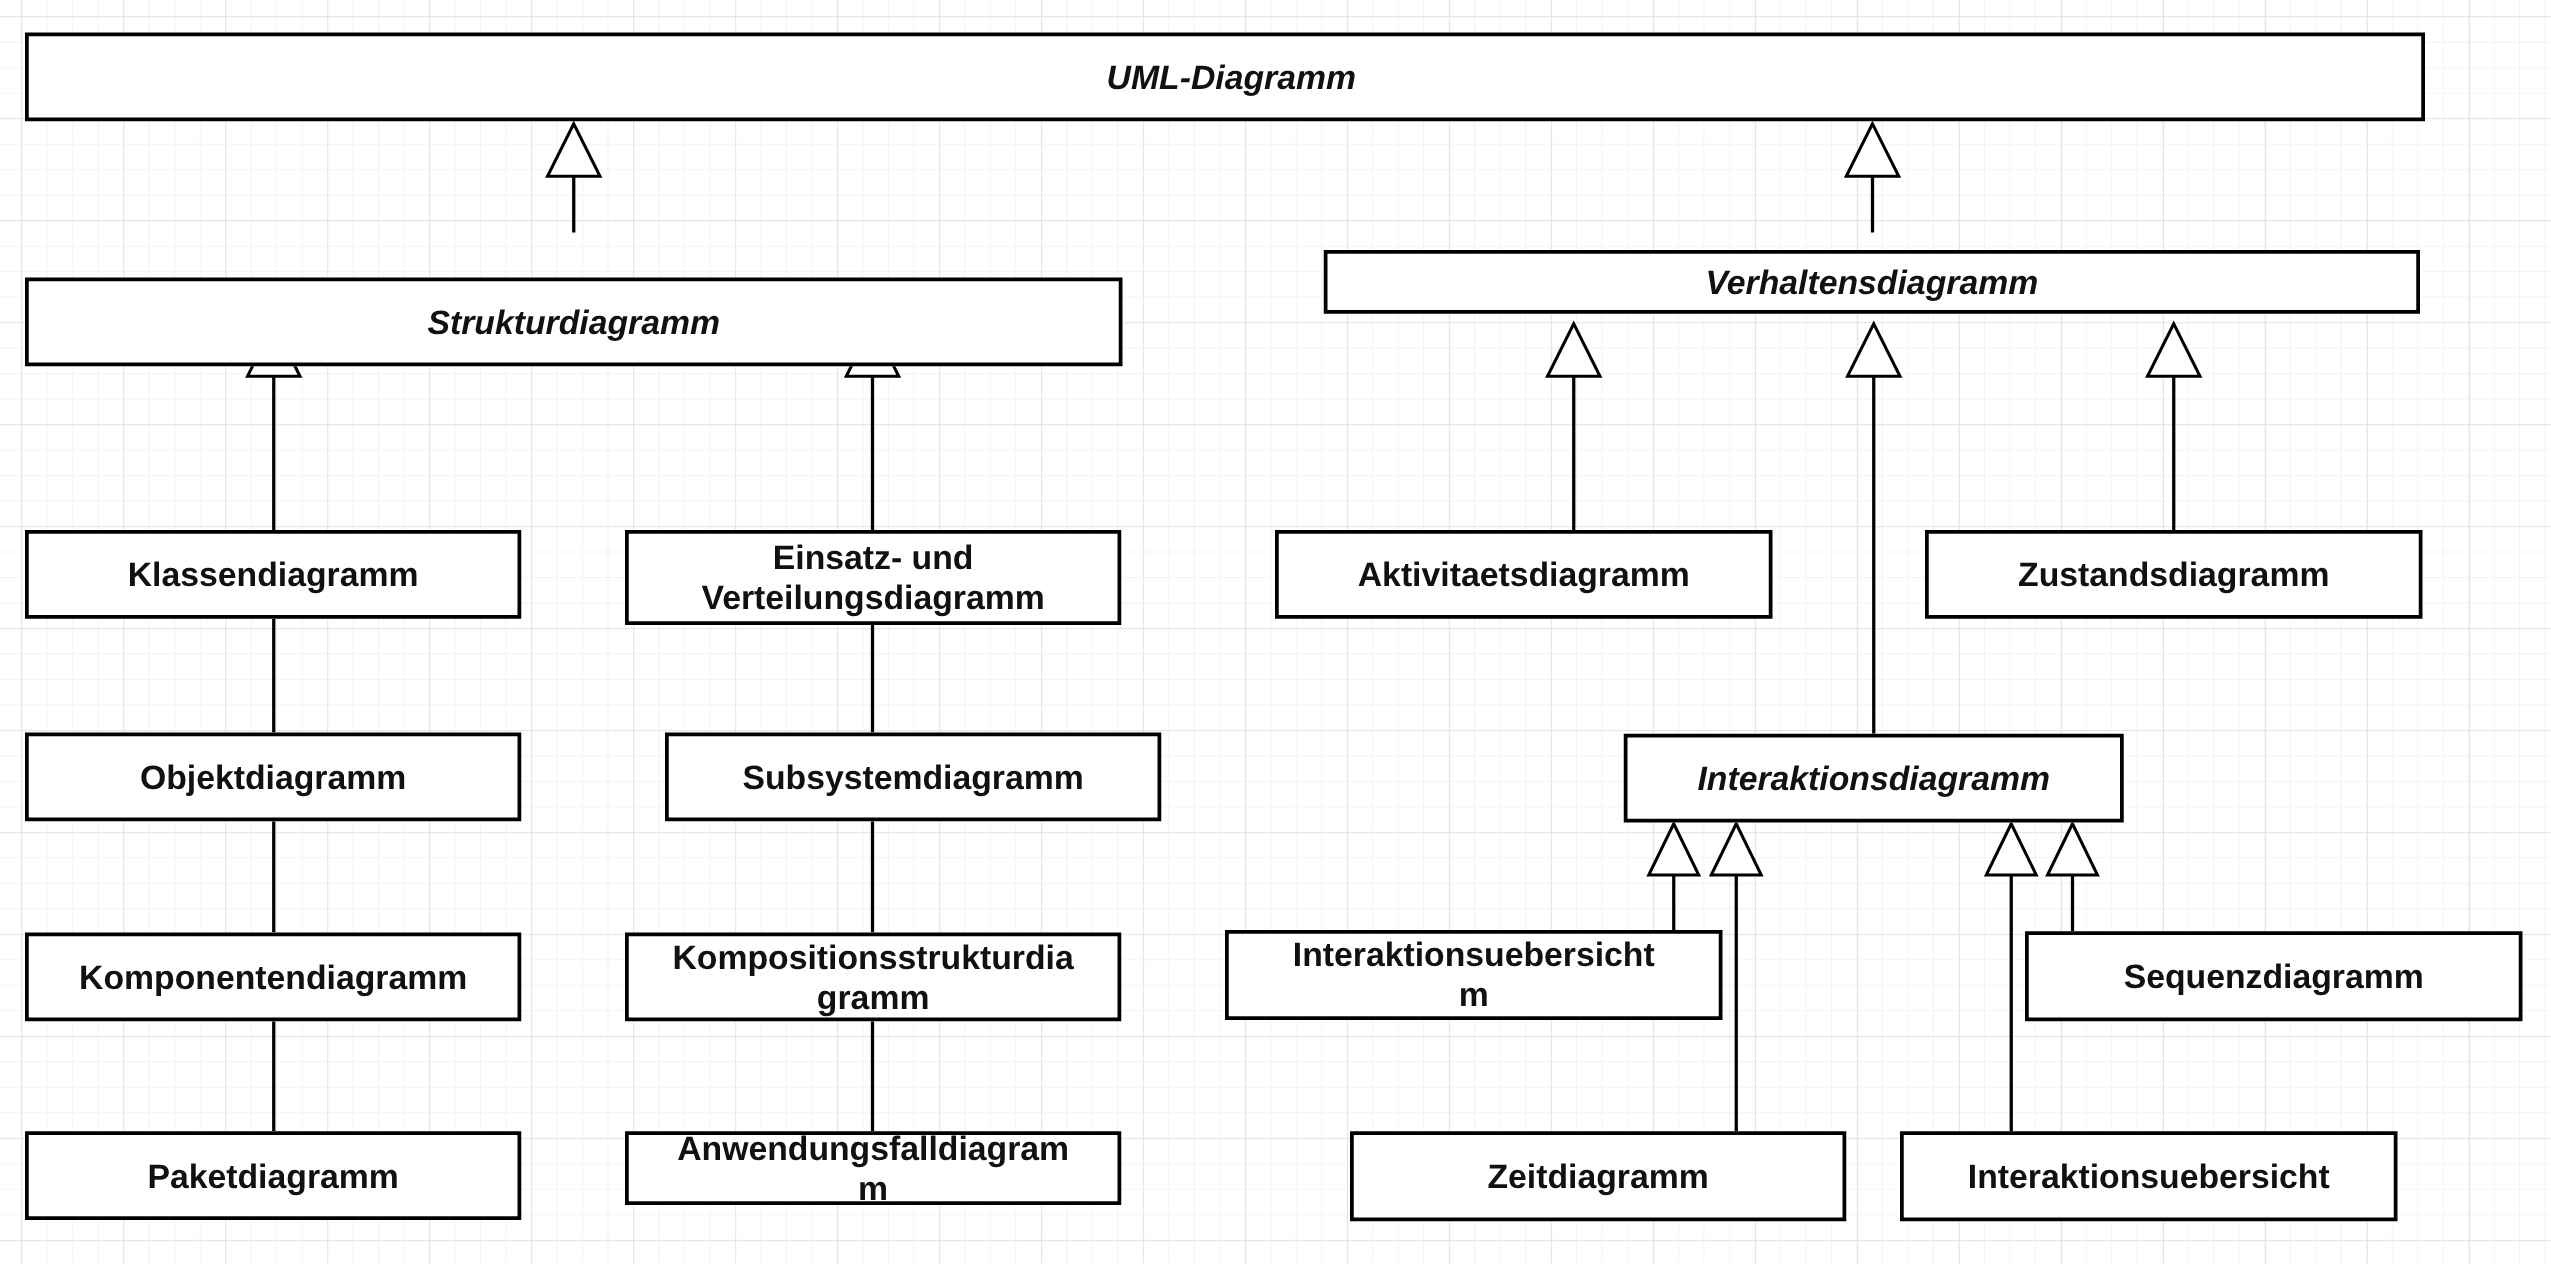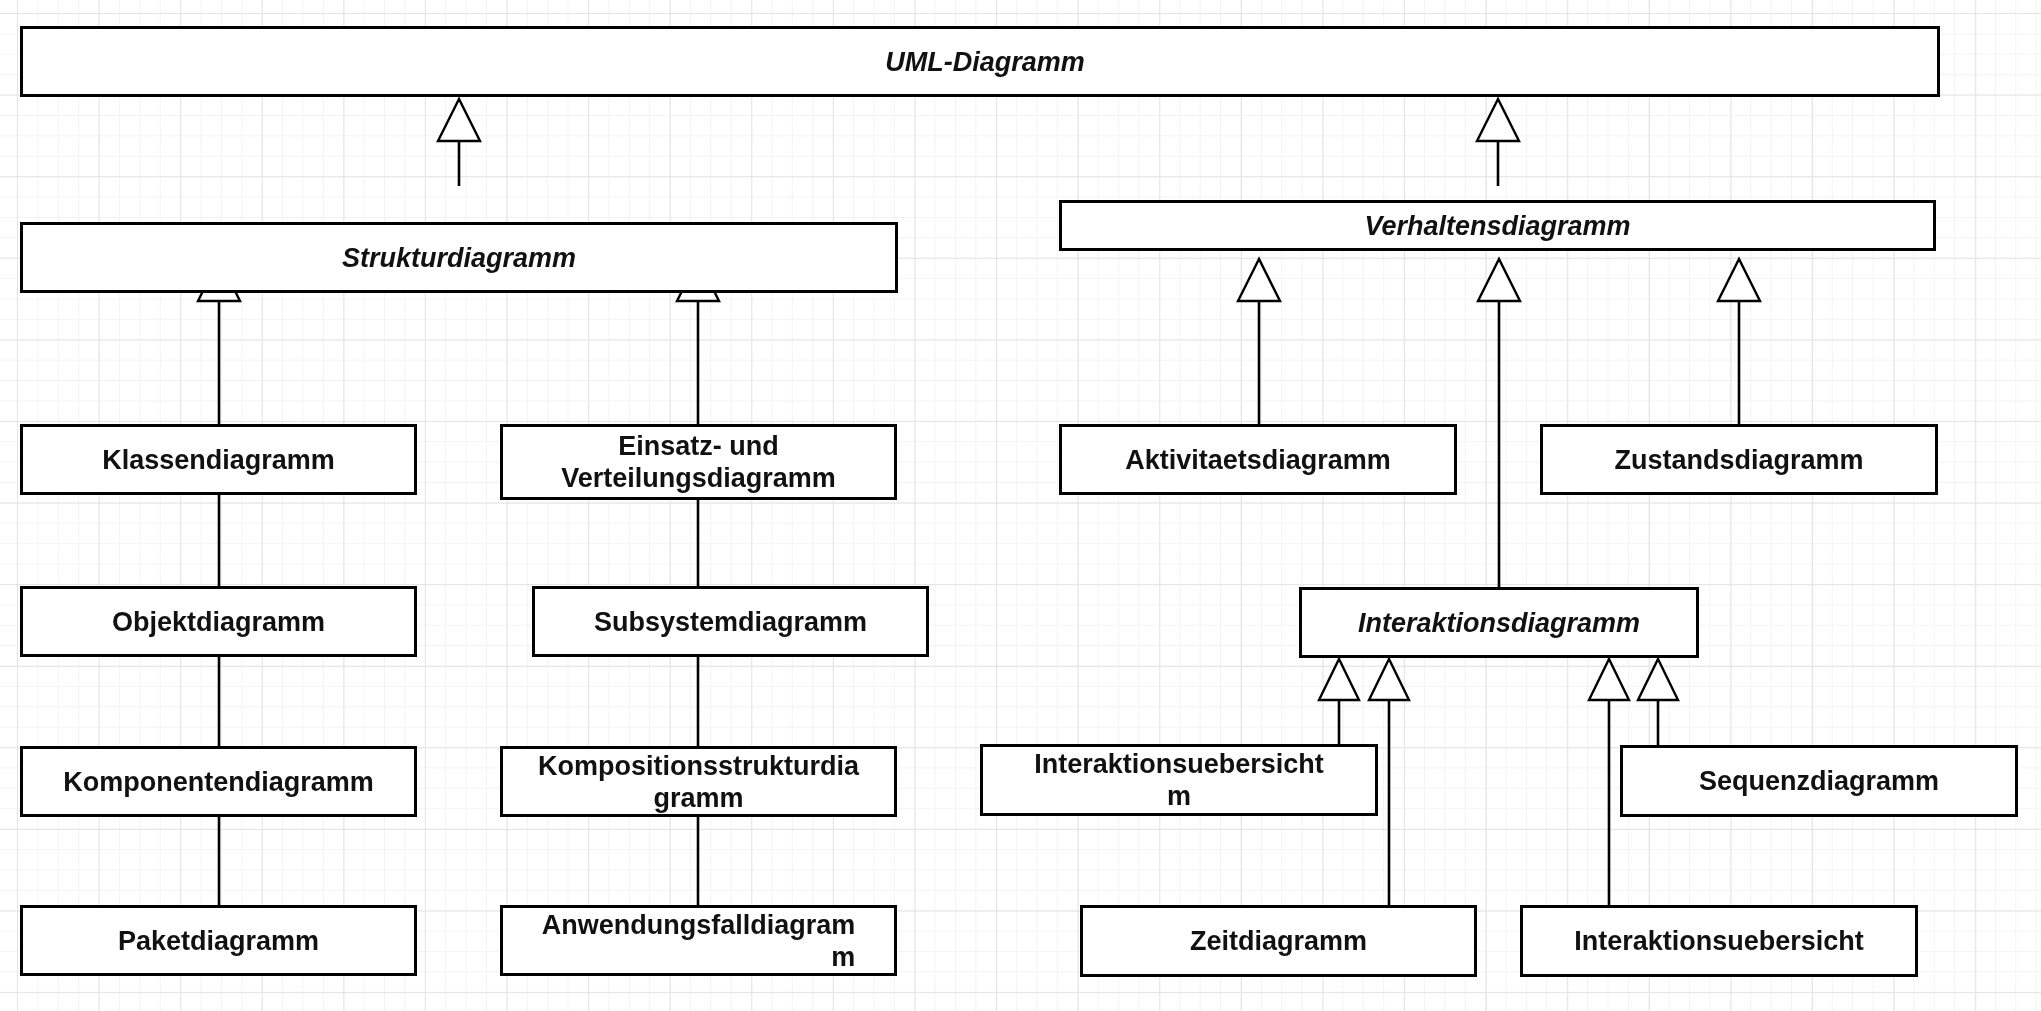--- a/index.html
+++ b/index.html
@@ -51,31 +51,31 @@
   }
   .node span { white-space: pre-line; }
   .italic { font-style: italic; }
 
   
   .n-uml           { left:   20px; top:  26px; width: 1920px; height: 71px; padding-left: 10px; }
   .n-struktur      { left:   20px; top: 186px; width:  878px; height: 71px; margin-top: 36px; }
   .n-verhaltens    { left: 1059px; top: 186px; width:  877px; height: 51px; margin-top: 14px; }
   .n-klassen       { left:   20px; top: 424px; width:  397px; height: 71px; }
   .n-einsatz       { left:  500px; top: 424px; width:  397px; height: 76px; text-align: center; }
-  .n-aktivitaets   { left: 1059px; top: 424px; width:  398px; height: 71px; }
+  .n-aktivitaets   { left: 1020px; top: 424px; width:  398px; height: 71px; }
   .n-zustands      { left: 1540px; top: 424px; width:  398px; height: 71px; }
   .n-objekt        { left:   20px; top: 586px; width:  397px; height: 71px; }
   .n-subsystem     { left:  500px; top: 586px; width:  397px; height: 71px; margin-left: 32px; }
   .n-interaktions  { left: 1299px; top: 587px; width:  400px; height: 71px; }
   .n-komponenten   { left:   20px; top: 746px; width:  397px; height: 71px; }
   .n-kompositions  { left:  500px; top: 746px; width:  397px; height: 71px; }
   .n-kommunikations{ left:  980px; top: 744px; width:  398px; height: 72px; }
   .n-sequenz       { left: 1620px; top: 745px; width:  398px; height: 72px; }
   .n-paket         { left:   20px; top: 905px; width:  397px; height: 71px; justify-content: center; }
-  .n-anwendungsfall{ left:  500px; top: 905px; width:  397px; height: 71px; text-align: right; }
+  .n-anwendungsfall{ left:  500px; top: 905px; width:  397px; height: 59px; }
   .n-zeit          { left: 1080px; top: 905px; width:  397px; height: 72px; }
   .n-uebersicht    { left: 1520px; top: 905px; width:  398px; height: 72px; }
 </style>
 </head>
 <body>
 
 <div id="canvas">
 
   <svg id="edges" viewBox="0 0 2041 1011" xmlns="http://www.w3.org/2000/svg">
 

